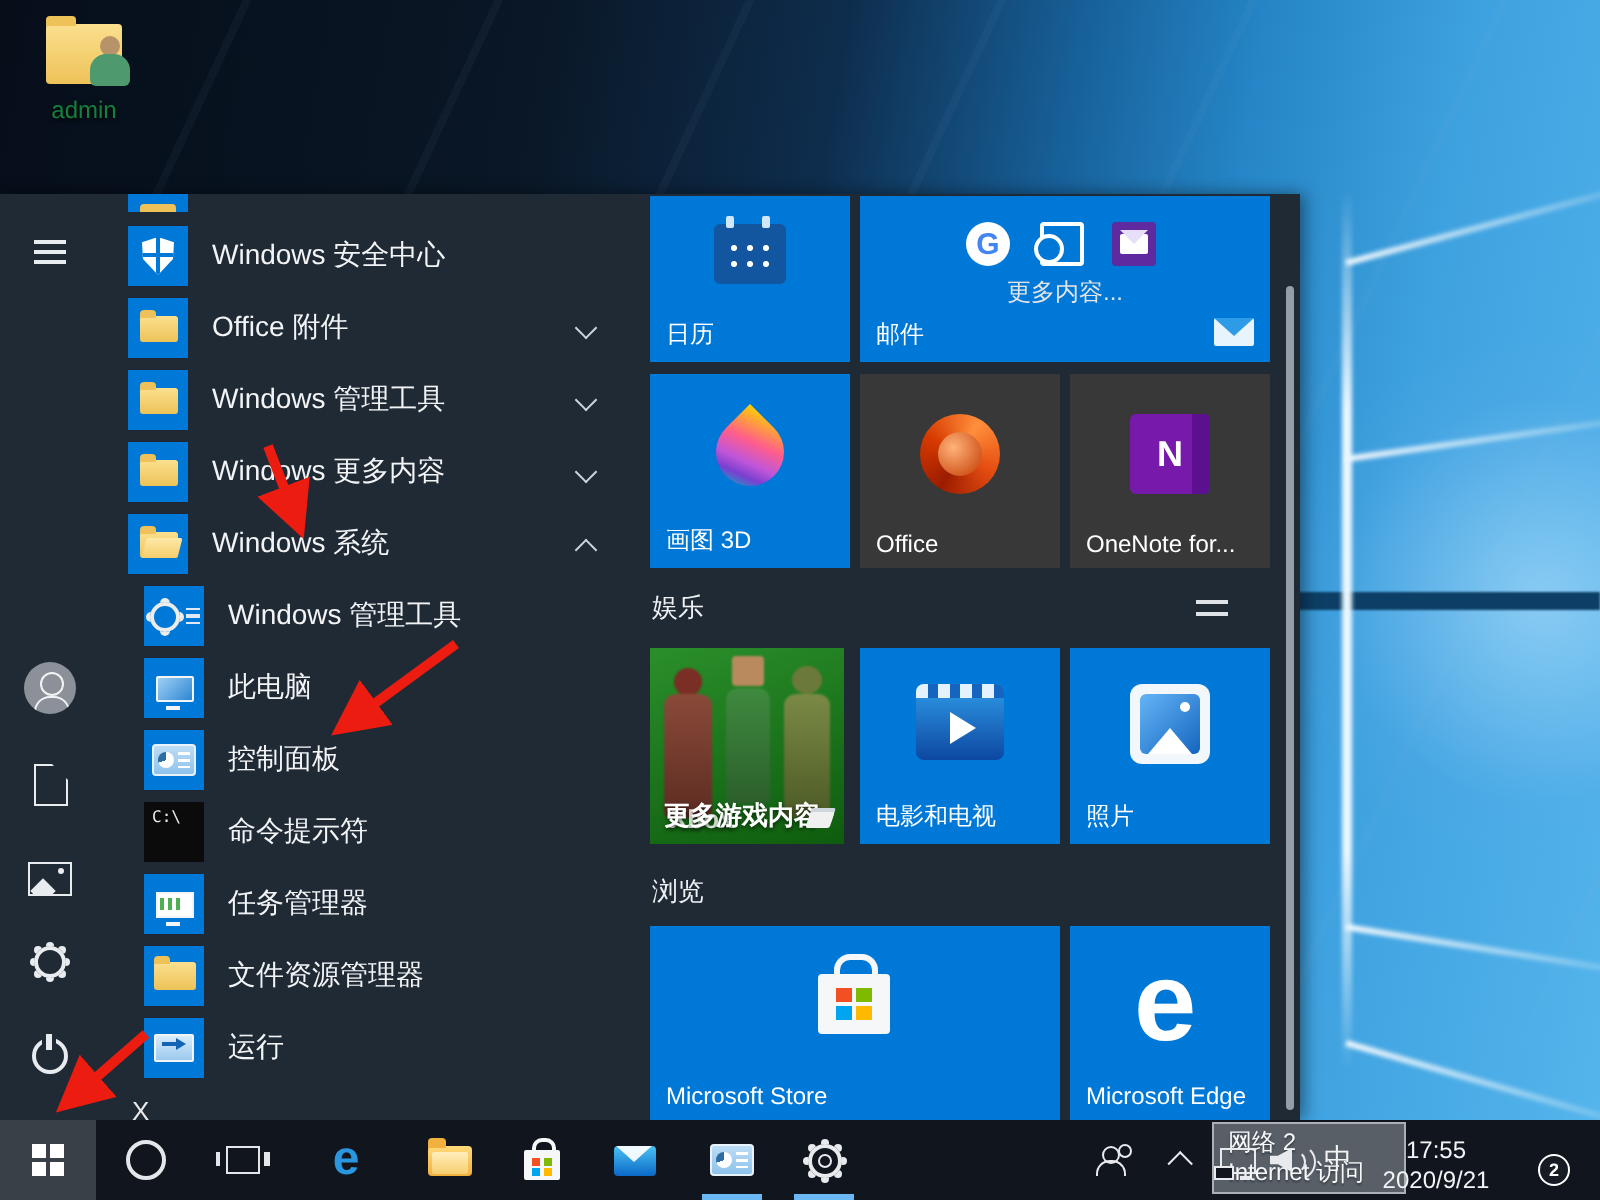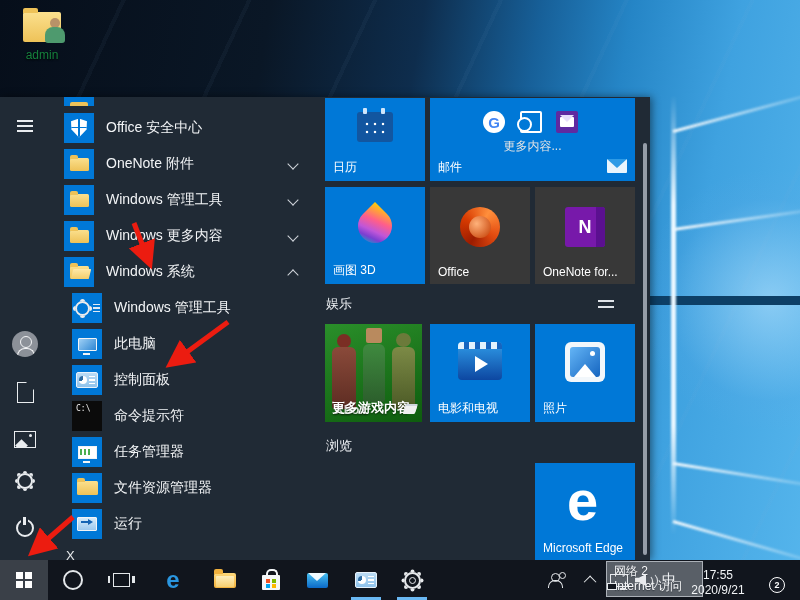--- a/index.html
+++ b/index.html
@@ -241,27 +241,27 @@
       </div>
 
     <div class="part-top">
         <i></i>
       </div>
 
     <div class="app-row" style="top:13px">
       <span class="tile30">
           <span class="shield"></span>
         </span>
-      <span class="lbl">Office 安全中心</span>
+      <span class="lbl">Windows 安全中心</span>
     </div>
     <div class="app-row" style="top:49px">
       <span class="tile30">
           <span class="fold"></span>
         </span>
-      <span class="lbl">OneNote 附件</span>
+      <span class="lbl">Office 附件</span>
       <span class="chev down"></span>
     </div>
     <div class="app-row" style="top:85px">
       <span class="tile30">
           <span class="fold"></span>
         </span>
       <span class="lbl">Windows 管理工具</span>
       <span class="chev down"></span>
     </div>
     <div class="app-row" style="top:121px">
@@ -396,20 +396,33 @@
       <div style="position:absolute;left:30px;top:18px">
           <span class="pho" style="display:block">
             <i></i>
           </span>
         </div>
       <span class="tlabel">照片</span>
     </div>
 
     <div class="sec-title" style="left:326px;top:340px">浏览</div>
 
+    <div class="tile" style="left:325px;top:366px;width:205px;height:97px">
+      <div style="position:absolute;left:84px;top:12px">
+          <span class="bag" style="display:block">
+            <span class="sq">
+              <i style="background:#f25022"></i>
+              <i style="background:#7fba00"></i>
+              <i style="background:#00a4ef"></i>
+              <i style="background:#ffb900"></i>
+            </span>
+          </span>
+        </div>
+      <span class="tlabel">Microsoft Store</span>
+    </div>
     <div class="tile" style="left:535px;top:366px;width:100px;height:97px">
       <div style="position:absolute;left:32px;top:14px">
           <span class="edge-e" style="display:block">e</span>
         </div>
       <span class="tlabel">Microsoft Edge</span>
     </div>
 
     <div class="scrollbar"></div>
   </div>
 

